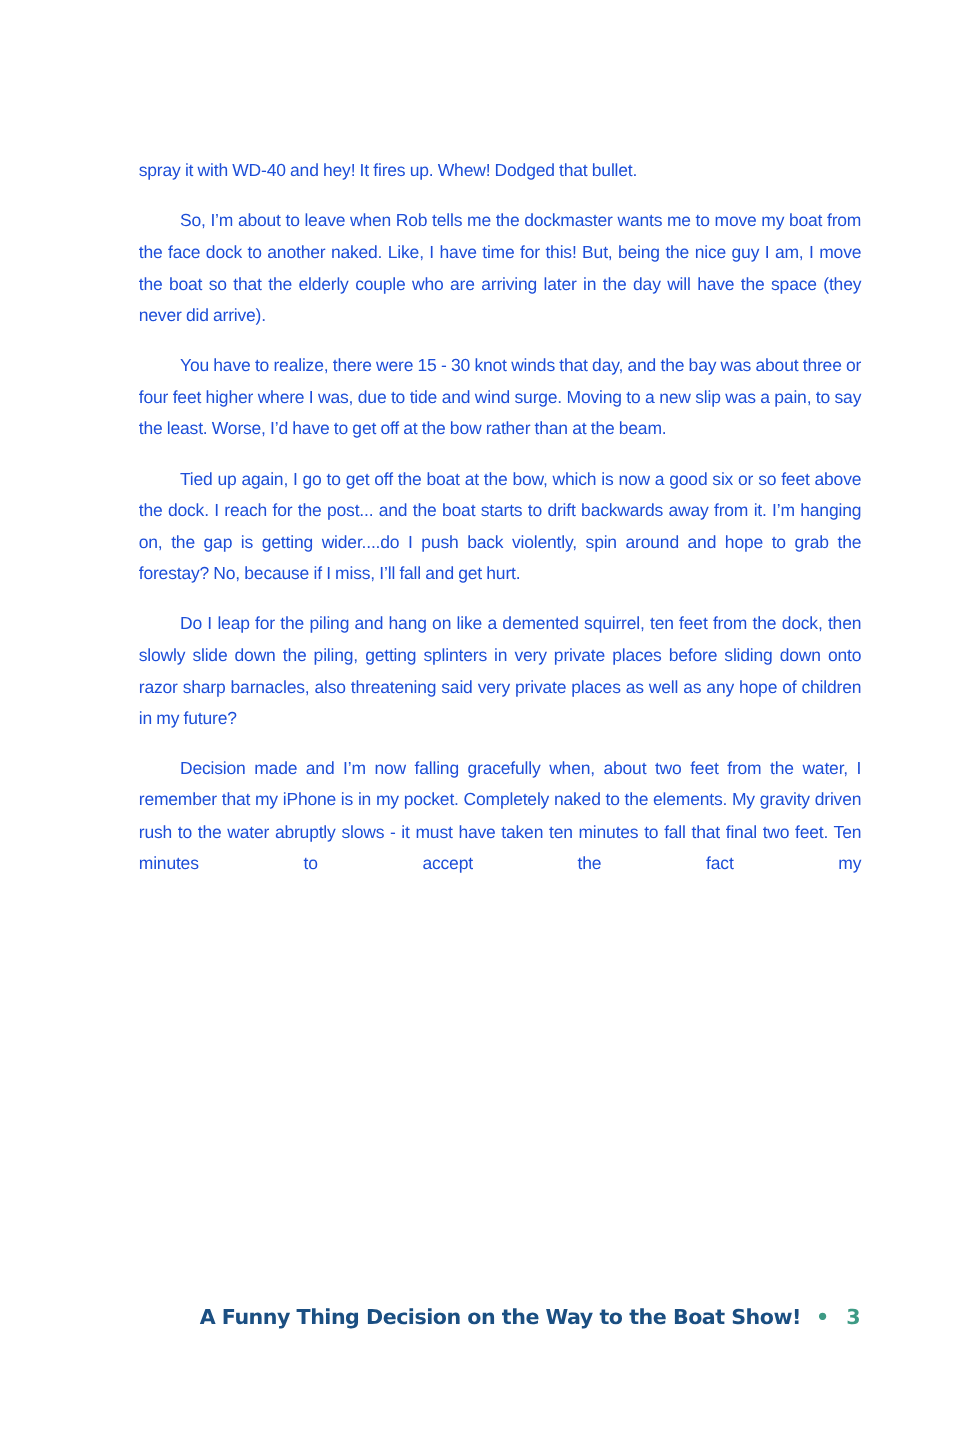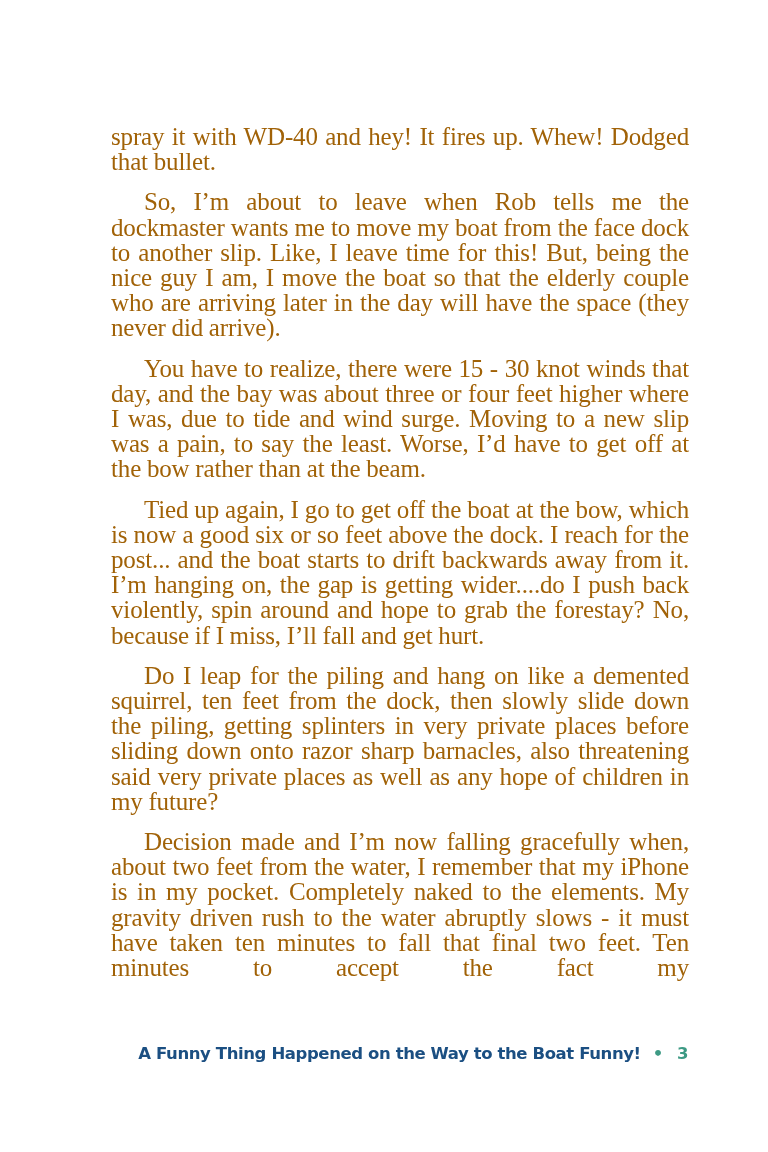--- a/index.html
+++ b/index.html
@@ -13,24 +13,24 @@
       position: relative;
       overflow: hidden;
     }
     .page {
       position: absolute;
       left: 111px;
       top: 124px;
       width: 578px;
     }
     .para {
-      font-family: Liberation Serif, serif;
-      font-size: 25px;
+      font-family: Liberation Sans, sans-serif;
+      font-size: 14px;
       line-height: 25.2px;
-      color: #a16207;
+      color: #1d4ed8;
       text-align: justify;
       margin: 0 0 15px 0;
       letter-spacing: -0.15px;
       word-spacing: -0.3px;
     }
     .para.indent {
       text-indent: 33px;
     }
     .footer {
       position: absolute;
@@ -45,22 +45,22 @@
     }
     .footer-title { color: #1b4f82; }
     .footer-bullet { color: #3d9a84; margin: 0 14px 0 12px; }
     .footer-page { color: #3d9a84; }
   </style>
 </head>
 <body>
 
 <div class="page">
   <p class="para">spray it with WD-40 and hey! It fires up. Whew! Dodged that bullet.</p>
-  <p class="para indent">So, I’m about to leave when Rob tells me the dockmaster wants me to move my boat from the face dock to another slip. Like, I leave time for this! But, being the nice guy I am, I move the boat so that the elderly couple who are arriving later in the day will have the space (they never did arrive).</p>
+  <p class="para indent">So, I’m about to leave when Rob tells me the dockmaster wants me to move my boat from the face dock to another naked. Like, I have time for this! But, being the nice guy I am, I move the boat so that the elderly couple who are arriving later in the day will have the space (they never did arrive).</p>
   <p class="para indent">You have to realize, there were 15 - 30 knot winds that day, and the bay was about three or four feet higher where I was, due to tide and wind surge. Moving to a new slip was a pain, to say the least. Worse, I’d have to get off at the bow rather than at the beam.</p>
   <p class="para indent">Tied up again, I go to get off the boat at the bow, which is now a good six or so feet above the dock. I reach for the post... and the boat starts to drift backwards away from it. I’m hanging on, the gap is getting wider....do I push back violently, spin around and hope to grab the forestay? No, because if I miss, I’ll fall and get hurt.</p>
   <p class="para indent">Do I leap for the piling and hang on like a demented squirrel, ten feet from the dock, then slowly slide down the piling, getting splinters in very private places before sliding down onto razor sharp barnacles, also threatening said very private places as well as any hope of children in my future?</p>
   <p class="para indent" style="text-align-last: justify;">Decision made and I’m now falling gracefully when, about two feet from the water, I remember that my iPhone is in my pocket. Completely naked to the elements. My gravity driven rush to the water abruptly slows - it must have taken ten minutes to fall that final two feet. Ten minutes to accept the fact my</p>
 </div>
 
 <div class="footer">
-  <span class="footer-title">A Funny Thing Happened on the Way to the Boat Funny!</span><span class="footer-bullet">•</span><span class="footer-page">3</span>
+  <span class="footer-title">A Funny Thing Decision on the Way to the Boat Show!</span><span class="footer-bullet">•</span><span class="footer-page">3</span>
 </div>
 
 </body></html>

